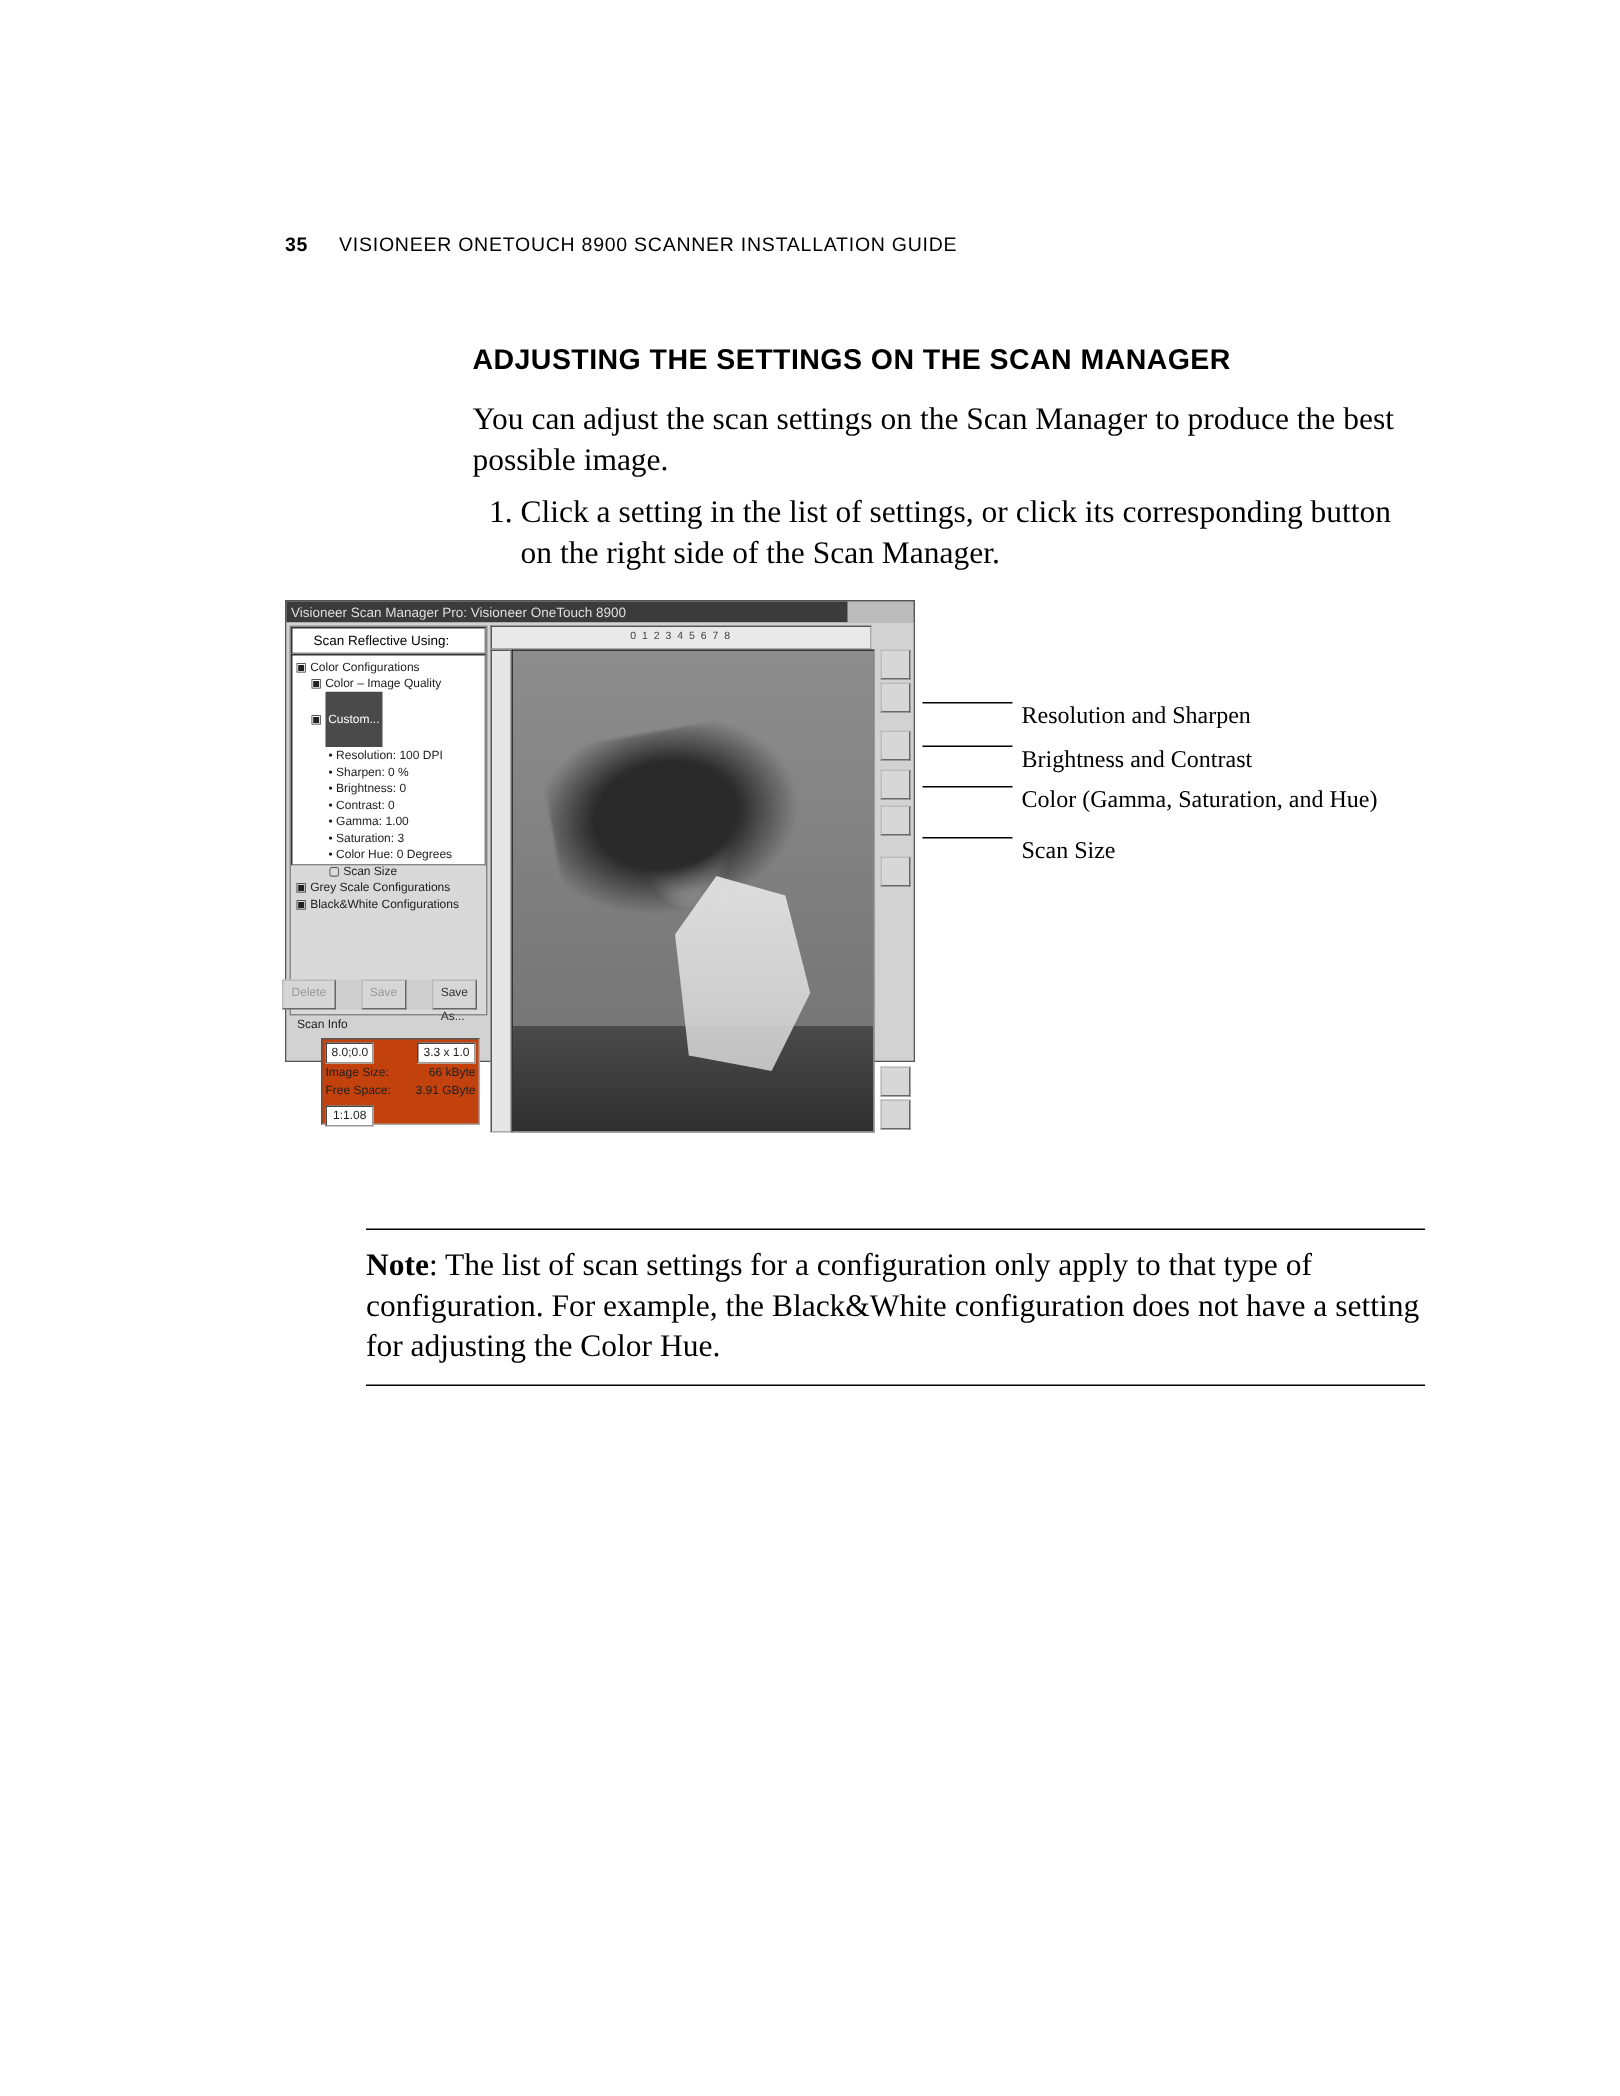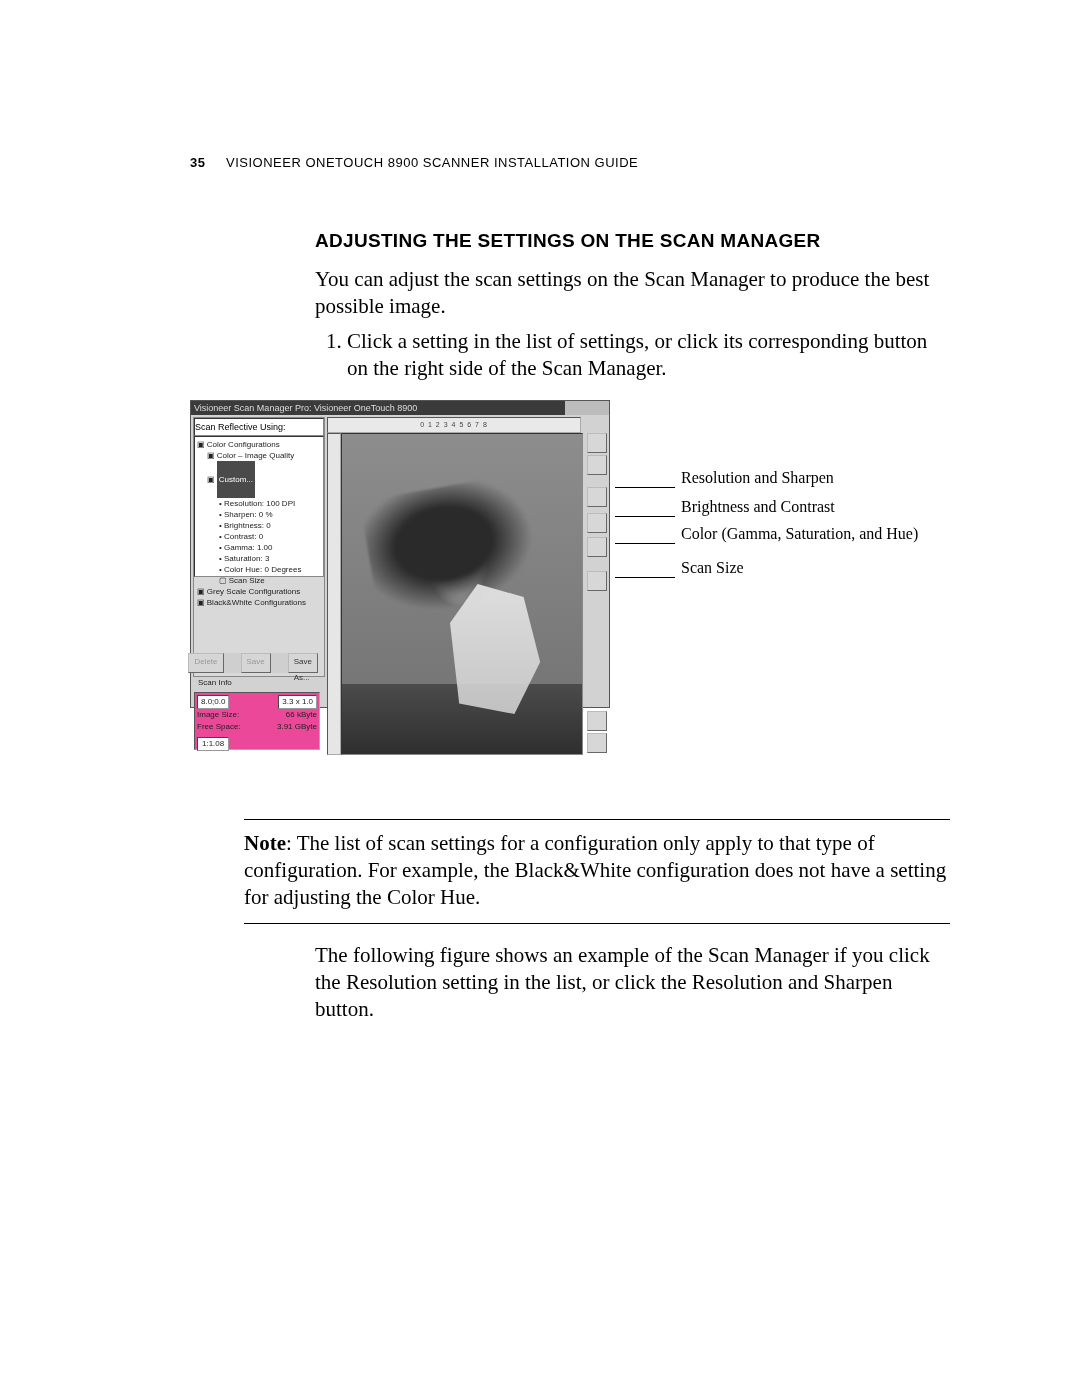--- a/index.html
+++ b/index.html
@@ -11,48 +11,48 @@
 .para{font-size:21px;line-height:27px;margin-top:14px}
 .sub{font-size:20px;font-weight:bold;margin-top:24px}
 ol.steps{margin:8px 0 0 0;padding-left:32px;font-size:21px;line-height:27px}
 .figwrap{position:relative;margin-top:18px;height:395px;margin-left:0}
 .shot{position:absolute;left:0;top:0;width:420px;height:308px}
 .shot .win{position:absolute;inset:0;background:#d2d2d2;border:1px solid #555}
 .shot .titlebar{position:absolute;left:0;top:0;right:0;height:14px;background:#3b3b3b;color:#dedede;font:9px/14px Arial;padding-left:3px}
 .shot .winbtns{position:absolute;right:0;top:0;height:14px;width:44px;background:#bcbcbc}
 .shot .body{position:absolute;left:0;top:14px;right:0;bottom:0;background:#d2d2d2}
 .shot .side{position:absolute;left:2px;top:2px;width:130px;bottom:30px;background:#d9d9d9;border:1px solid #888}
-.shot .drop{position:absolute;left:0;top:0;right:0;height:16px;background:#fff;border:1px inset #888;font:9px/16px Arial;padding-left:0}
+.shot .drop{position:absolute;left:0;top:0;right:0;height:16px;background:#fff;border:1px inset #888;font:9px/16px Arial;padding-left:14px}
 .shot .tree{position:absolute;left:0;top:18px;right:0;height:135px;background:#fff;border:1px inset #888;font:8px/11px Arial;color:#222;padding:2px 2px}
 .shot .tree div{white-space:nowrap;overflow:hidden}
 .shot .treesel{background:#4a4a4a;color:#fff;padding:13px 2px;display:inline-block}
 .shot .sidebtns{position:absolute;left:6px;top:235px;right:6px;height:20px;background:#cfcfcf;display:flex;gap:17px;justify-content:flex-end}
 .shot .sidebtns span{display:inline-block;border:1px outset #bbb;background:#d6d6d6;font:8px/16px Arial;padding:0 5px;color:#333}
 .shot .sidebtns span.dis{color:#999}
 .shot .sinfo-h{position:absolute;left:4px;top:260px;font:8px Arial;color:#222}
-.shot .sinfo{position:absolute;left:0;top:274px;right:4px;height:52px;background:#ec4899;border:1px inset #aaa;font:8px/12px Arial;color:#222;padding:2px}
+.shot .sinfo{position:absolute;left:20px;top:274px;right:4px;height:52px;background:#c2410c;border:1px inset #aaa;font:8px/12px Arial;color:#222;padding:2px}
 .shot .sinfo .row{display:flex;justify-content:space-between}
 .shot .sinfo .box{display:inline-block;background:#fff;border:1px inset #999;padding:0 3px}
 .shot .sinfo .tbox{margin-top:4px;display:inline-block;background:#fff;border:1px inset #999;padding:0 4px}
 .shot .ruler-h{position:absolute;left:136px;top:2px;width:252px;height:14px;background:#e9e9e9;border:1px inset #aaa;font:7px/14px Arial;letter-spacing:1px;text-align:center;color:#444}
 .shot .ruler-v{position:absolute;left:136px;top:18px;width:12px;height:320px;background:#e6e6e6;border:1px inset #aaa}
 .shot .preview{position:absolute;left:150px;top:18px;width:240px;height:320px;border:1px inset #888;background:#888;overflow:hidden}
 .shot .eagle{position:absolute;inset:0;background:radial-gradient(ellipse at 48% 38%,#ddd 0 8%,#bbb 14%,transparent 18%),linear-gradient(#8d8d8d,#707070)}
 .shot .eagle::before{content:"";position:absolute;left:28px;top:50px;width:190px;height:140px;background:radial-gradient(ellipse at 40% 40%,#2a2a2a 0 30%,transparent 55%);transform:rotate(-10deg);filter:blur(1px)}
 .shot .eagle::after{content:"";position:absolute;left:108px;top:150px;width:92px;height:130px;background:linear-gradient(#e8e8e8,#cfcfcf);clip-path:polygon(30% 0,80% 10%,98% 60%,70% 100%,10% 92%,0 30%);opacity:.9}
 .shot .ground{position:absolute;left:0;right:0;bottom:0;height:70px;background:linear-gradient(#4b4b4b,#2f2f2f)}
 .shot .tbtnv{position:absolute;right:2px;width:18px;height:18px;background:#d7d7d7;border:1px outset #bbb}
 .shot .tbtnv.i1{top:18px}.shot .tbtnv.i2{top:40px}
 .shot .tbtnv.i3{top:72px}.shot .tbtnv.i4{top:98px}.shot .tbtnv.i5{top:122px}.shot .tbtnv.i6{top:156px}
 .shot .tbtnv.i7{top:296px}.shot .tbtnv.i8{top:318px}
 .shot .botbar{position:absolute;left:136px;right:2px;bottom:2px;height:24px;display:flex;align-items:center;gap:4px;padding-left:8px}
 .shot .botbar .btn{display:inline-block;font:9px/18px Arial;border:1px outset #bbb;background:#d6d6d6;padding:0 8px;color:#222}
 .shot .botbar .sep{flex:1}
 .leadwrap{position:absolute;left:425px;top:68px;font:16px/20px "Times New Roman";color:#000}
-.lead{display:flex;align-items:flex-end;margin-bottom:7px}
+.lead{display:flex;align-items:flex-start;margin-bottom:7px}
 .lead .line{border-top:1px solid #000;width:60px;margin-right:6px}
 .lead .lbl{white-space:nowrap}
 .leadwrap .l2{margin-top:9px}.leadwrap .l3{margin-top:4px}.leadwrap .l4{margin-top:14px}
 .noteblock{margin-top:24px;margin-left:54px;font-size:21px;line-height:27px;border-top:1px solid #000;border-bottom:1px solid #000;padding:10px 0 12px}
 .after{margin-top:18px;margin-left:125px;font-size:21px;line-height:27px}
 </style>
 </head>
 <body>
 
 <div class="page">
@@ -154,14 +154,13 @@
           <span class="line"></span>
           <span class="lbl">Scan Size</span>
         </div>
    </div>
  </div>
 
  <div class="noteblock">
    <b>Note</b><span>:  The list of scan settings for a configuration only apply to that type of configuration. For example, the Black&amp;White configuration does not have a setting for adjusting the Color Hue.</span>
  </div>
 
- <div class="after">The following figure shows an example of the Scan Manager if you click the Resolution setting in the list, or click the Resolution and Sharpen button.</div>
 </div>
 
 </body></html>

